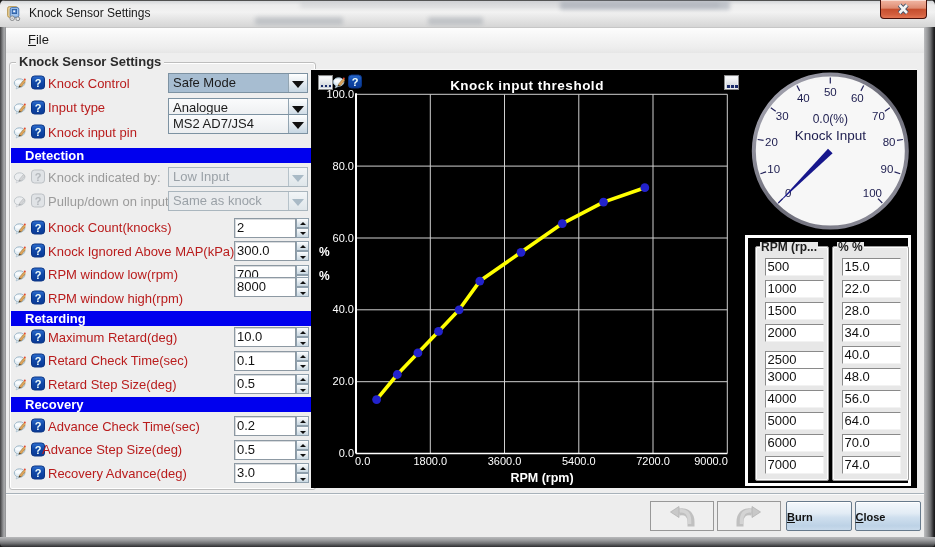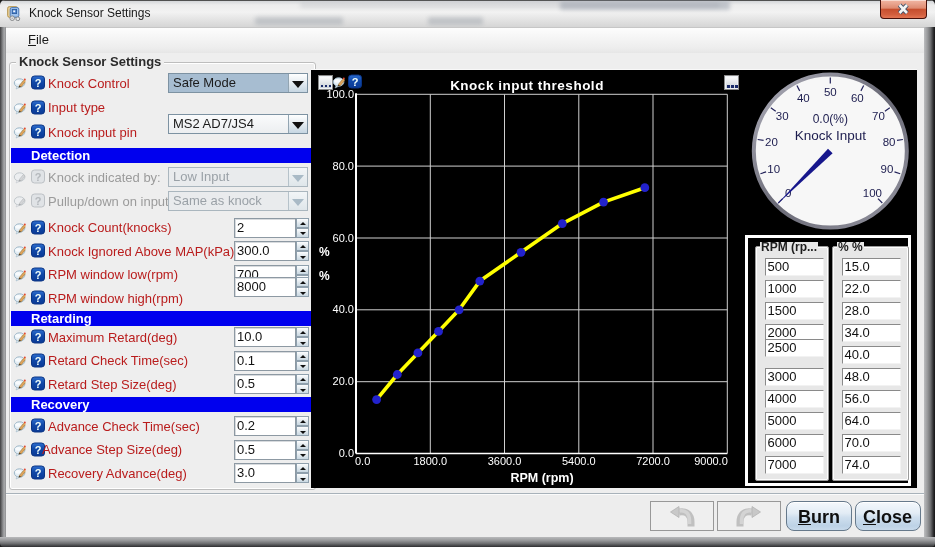--- a/index.html
+++ b/index.html
@@ -34,21 +34,21 @@
 
 #content{left:6px;top:53px;width:917.5px;height:484px;background:#eeeeee}
 
 .fs{position:absolute;border:1px solid #bdbdbd;box-shadow:inset 0 0 0 1px #ffffff;border-radius:3px}
 #lfs{left:3px;top:9px;width:305px;height:426px}
 #lfslegend{left:10px;top:1px;font-size:13px;font-weight:bold;color:#2b2b2b;background:#eeeeee;padding:0 3px}
 .icn{position:absolute;width:15px;height:15px}
 .lbl{position:absolute;font-size:13px;color:#b91c1c;white-space:nowrap}
 .lbl.dis{color:#9b9b9b}
 .hdr{position:absolute;left:5px;width:297px;height:15px;background:#0000ee;color:#ffffff;
- font-size:13px;font-weight:bold;line-height:15px;padding-left:20px}
+ font-size:13px;font-weight:bold;line-height:15px;padding-left:14px}
 
 .combo{position:absolute;left:162px;width:140px;height:20px;border:1px solid #7d92a2;
  background:linear-gradient(180deg,#fafbfc,#eceef0);box-sizing:border-box}
 .combo .txt{position:absolute;left:0;top:0;right:18px;bottom:0;font-size:13px;color:#1b1b1b;
  line-height:18px;padding-left:4px;overflow:hidden;white-space:nowrap}
 .combo .btn{position:absolute;right:0;top:0;width:18px;bottom:0;border-left:1px solid #93a5b2;
  background:linear-gradient(180deg,#feffff 0%,#e7edf2 45%,#c6d6e2 100%)}
 .combo .tri{position:absolute;right:3px;top:7px;width:0;height:0;
  border-left:6px solid transparent;border-right:6px solid transparent;border-top:7px solid #101010}
 .combo.sel .txt{background:#a7bdd1}
@@ -79,21 +79,21 @@
  color:#1d1d1d;padding:0 1px;white-space:nowrap;line-height:10px}
 .tf{position:absolute;left:8.5px;width:59.5px;height:18px;background:#fff;
  border-top:1.5px solid #8a8a8a;border-left:1.5px solid #8a8a8a;
  border-bottom:1.5px solid #f2f2f2;border-right:1.5px solid #f2f2f2;
  box-sizing:border-box;font-size:13px;color:#111;line-height:15px;padding-left:2px}
 
 #btnbar{left:0px;top:442px;width:917.5px;height:42px;background:#ededed}
 .bbtn{position:absolute;top:6px;width:64px;height:30px;box-sizing:border-box}
 .bbtn.gray{border:1.5px solid #989898;background:#efefef}
 .bbtn.blue{border:1.5px solid #66798b;background:linear-gradient(180deg,#f4f8fc 0%,#e2ecf5 40%,#cfdfee 55%,#bdd2e6 85%,#c8daeb 100%);
- border-radius:8px;font-size:18px;font-weight:bold;color:#101010;text-align:center;line-height:30px;box-shadow:inset 0 1px 0 #ffffff}
+ border-radius:2px;font-size:11px;font-weight:bold;color:#101010;line-height:30px;box-shadow:inset 0 1px 0 #ffffff}
 .bbtn.blue u{text-decoration:underline}
 </style>
 </head>
 <body>
 
 <div class="abs" id="titlebar">
   <div class="abs topline"></div>
   <div class="blob" style="left:255px;top:17px;width:88px;height:8px"></div>
   <div class="blob" style="left:428px;top:17px;width:55px;height:8px"></div>
   <div class="blob" style="left:300px;top:2px;width:420px;height:6px;opacity:.25"></div>
@@ -176,20 +176,26 @@
         <div class="tri"></div>
       </div>
     </div>
 <svg class="icn" style="left:7px;top:46.5px">
       <use href="#pic"></use>
     </svg>
 <svg class="icn" style="left:25px;top:46.5px">
       <use href="#hic"></use>
     </svg>
 <div class="lbl" style="left:42px;top:47.0px">Input type</div>
+<div class="combo" style="top:44.5px">
+      <div class="txt">Analogue</div>
+      <div class="btn">
+        <div class="tri"></div>
+      </div>
+    </div>
 <svg class="icn" style="left:7px;top:71.0px">
       <use href="#pic"></use>
     </svg>
 <svg class="icn" style="left:25px;top:71.0px">
       <use href="#hic"></use>
     </svg>
 <div class="lbl" style="left:42px;top:71.5px">Knock input pin</div>
 <div class="combo" style="top:61px">
       <div class="txt">MS2 AD7/JS4</div>
       <div class="btn">
@@ -498,21 +504,21 @@
 <text x="80.3" y="70" font-size="13.5" fill="#1c1c4e" text-anchor="middle" font-family="Liberation Sans">Knock Input</text>
 <polygon points="25.9,135.4 78.0,78.7 82.6,83.3" fill="#17178c"></polygon>
       </svg>
     <div id="tblc">
       <div class="tfs" style="left:7.5px;width:71.5px">
           <span class="lg">RPM (rp...</span>
           <div class="tf" style="top:11.5px">500</div>
           <div class="tf" style="top:33.5px">1000</div>
           <div class="tf" style="top:55.5px">1500</div>
           <div class="tf" style="top:77.5px">2000</div>
-          <div class="tf" style="top:92px">2500</div>
+          <div class="tf" style="top:104px">2500</div>
           <div class="tf" style="top:121.5px">3000</div>
           <div class="tf" style="top:143.5px">4000</div>
           <div class="tf" style="top:165.5px">5000</div>
           <div class="tf" style="top:187.5px">6000</div>
           <div class="tf" style="top:209.5px">7000</div>
         </div>
       <div class="tfs" style="left:84.5px;width:74.5px">
           <span class="lg">% %</span>
           <div class="tf" style="top:11.5px">15.0</div>
           <div class="tf" style="top:33.5px">22.0</div>

